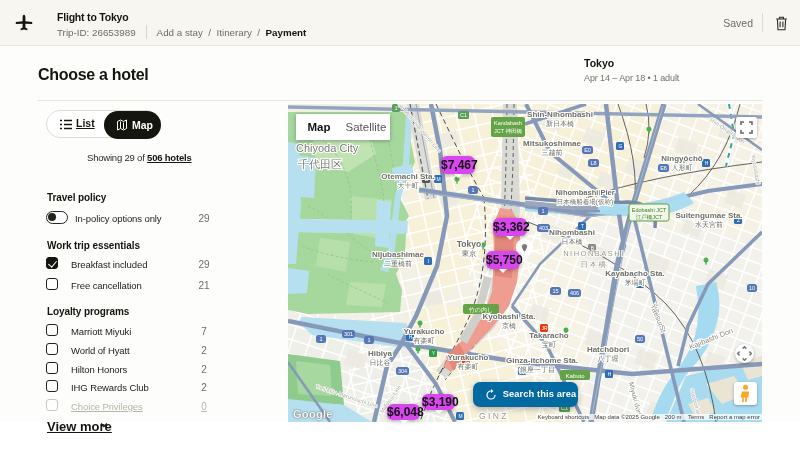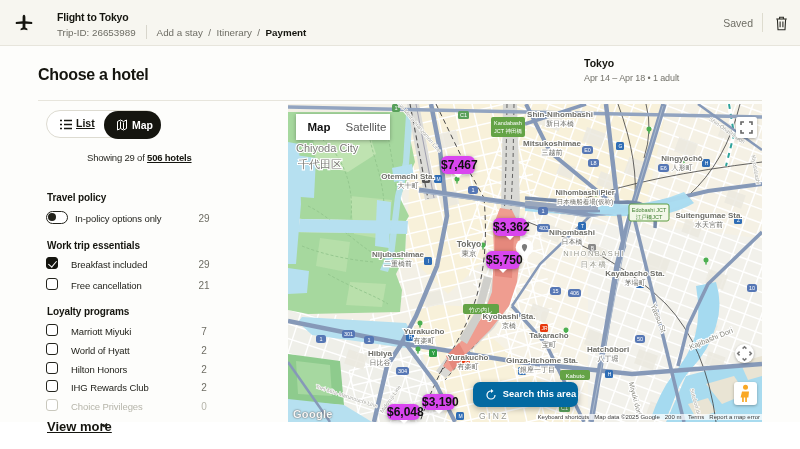--- a/index.html
+++ b/index.html
@@ -37,21 +37,21 @@
 #showing { position:absolute; left:47px; top:152px; font-size:9.5px; color:#2a2a24; letter-spacing:-.2px;margin-left:40px; }
 #showing b { text-decoration:underline; color:#15150f; }
 .sec { position:absolute; left:47px; font-size:10px; font-weight:bold; color:#15150f; letter-spacing:-.1px; }
 .sideline { position:absolute; font-size:9.5px; color:#1d1d17; letter-spacing:-.1px; }
 .cnt { position:absolute; font-size:10px; color:#6e6d64; text-align:center; width:20px; }
 .cbx { position:absolute; left:46px; width:12px; height:12px; border:1.5px solid #23231c; border-radius:3px; background:#fff; }
 .cbx.ck { background:#15150f; border-color:#15150f; }
 .cbx.ck:after { content:""; position:absolute; left:3px; top:0.5px; width:4px; height:7px;
   border:solid #fff; border-width:0 1.6px 1.6px 0; transform:rotate(40deg); }
 .cbx.dis { border-color:#c9c8bd; }
-.dis2 { color:#b6b5aa !important; }
+.dis2 { color:#b6b5aa !important;text-decoration:underline; }
 #switch { position:absolute; left:46px; top:211px; width:22px; height:13px; border:1.5px solid #23231c; border-radius:7px; background:#fff; }
 #switch:after { content:""; position:absolute; left:1px; top:1px; width:8px; height:8px; border-radius:50%; background:#23231c; }
 #viewmore { position:absolute; left:47px; top:419px; font-size:13px; font-weight:bold; color:#15150f; text-decoration:underline; }
 #vchev { position:absolute; width:8px; height:8px; }
 
 
 #map { position:absolute; left:288px; top:104px; width:474px; height:318px; overflow:hidden; background:#f3eee0;}
 
 
 #mapsat { position:absolute; left:296px; top:114px; width:94px; height:26px; background:#fff;

